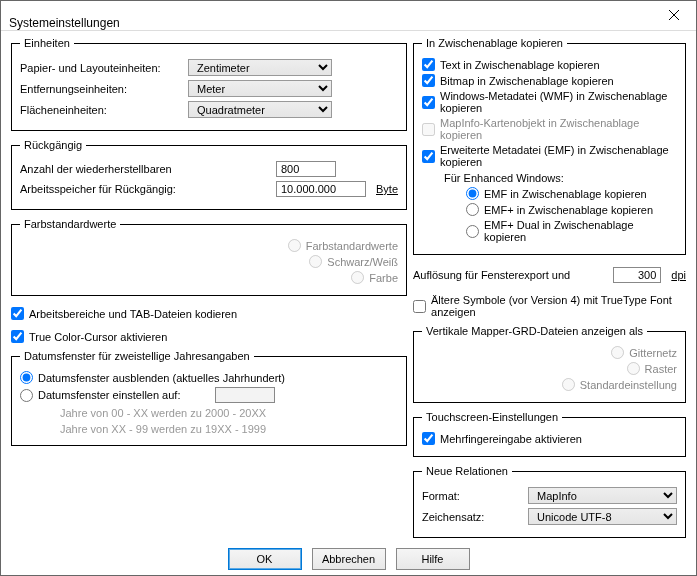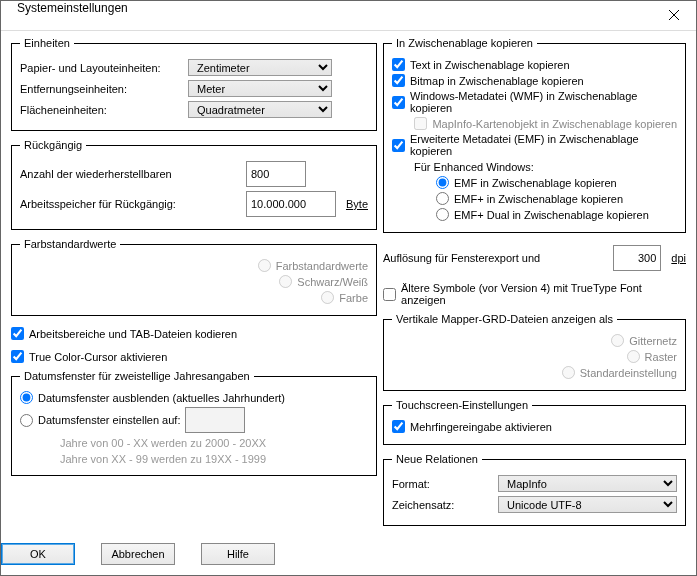--- a/index.html
+++ b/index.html
@@ -1,38 +1,38 @@
 <!DOCTYPE html>
 <html><head>
 <meta charset="utf-8">
 <style>
 * { box-sizing: border-box; font-family: "Segoe UI", Tahoma, sans-serif; font-size: 11px; }
 body { margin: 0; background: #fff; color: #000; }
 .window { width: 697px; height: 576px; border: 1px solid #666; display: flex; flex-direction: column; background: #fff; }
-.titlebar { height: 30px; display: flex; align-items: flex-start; padding: 0 0 0 16px; border-bottom: 1px solid #ddd; }
+.titlebar { height: 30px; display: flex; align-items: flex-end; padding: 0 0 0 8px; border-bottom: 1px solid #ddd; }
 .titlebar .title { flex: 1; font-size: 12px; }
 .titlebar .close { width: 44px; height: 29px; display: flex; align-items: center; justify-content: center; cursor: pointer; }
 .titlebar .close svg { width: 10px; height: 10px; }
 .content { flex: 1; display: flex; padding: 6px 10px 0 10px; gap: 6px; }
 .col { flex: 1; display: flex; flex-direction: column; gap: 4px; }
 fieldset { border: 1px solid #000000; margin: 0 0 4px 0; padding: 6px 8px 8px 8px; }
 legend { padding: 0 4px; color: #000; }
 .row { display: flex; align-items: center; gap: 6px; margin: 4px 0; }
 .row label.lbl { width: 162px; }
 select.combo { flex: 0 0 144px; height: 17px; background: linear-gradient(#eee,#e5e5e5); border: 1px solid #999; padding: 0 4px; }
-input.text { height: 16px; border: 1px solid #888; padding: 12px 4px; background: #fff; }
+input.text { height: 16px; border: 1px solid #888; padding: 2px 4px; background: #fff; margin-left: 30px; }
 .num60 { width: 60px; text-align: left; }
 .num90 { width: 90px; text-align: left; }
 .cb-row { display: flex; align-items: center; gap: 5px; margin: 3px 0; }
 input[type=checkbox], input[type=radio] { margin: 0; width: 13px; height: 13px; }
 .disabled { color: #888; justify-content: flex-end; }
 .indent2 { margin-left: 44px; }
 .subhdr { margin: 4px 0 2px 22px; }
 .note { color: #999; margin: 4px 0 2px 40px; }
-.footer { height: 42px; display: flex; align-items: center; gap: 26px; }
+.footer { height: 42px; display: flex; align-items: center; justify-content: center; gap: 10px; }
 button.btn { min-width: 74px; height: 22px; background: linear-gradient(#f5f5f5,#e8e8e8); border: 1px solid #888; cursor: pointer; }
 button.btn.primary { border: 1px solid #0078d7; box-shadow: inset 0 0 0 1px #5aa9e6; }
 .inline-lbl { margin-left: 4px; text-decoration: underline; }
 </style>
 </head>
 <body>
 <div class="window">
   <div class="titlebar">
     <span class="title">Systemeinstellungen</span>
     <div class="close">

